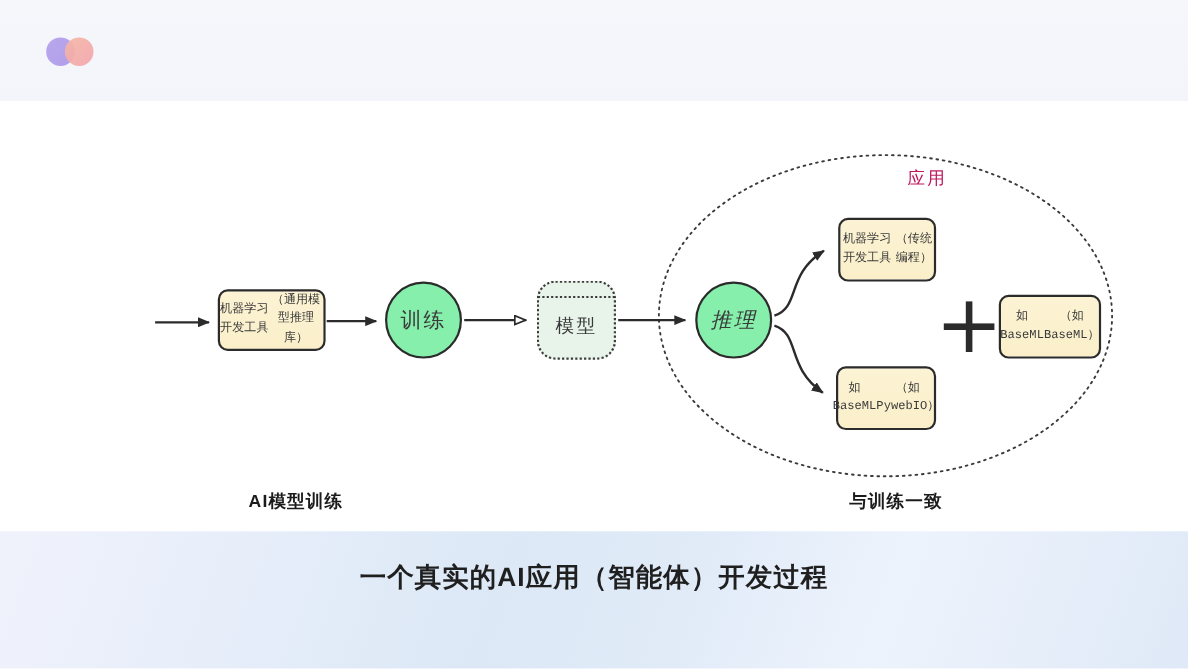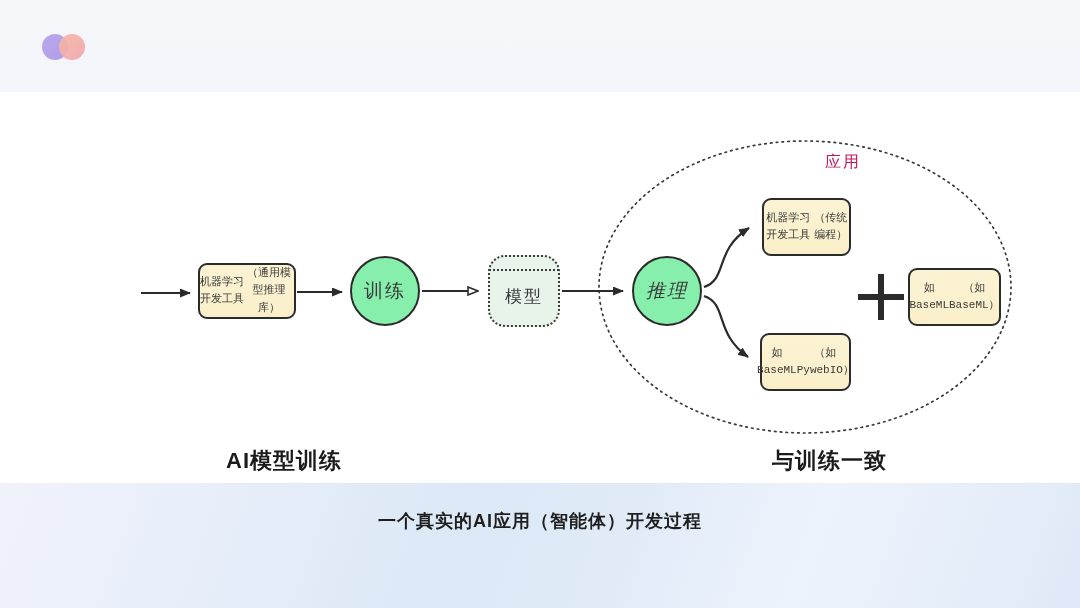--- a/index.html
+++ b/index.html
@@ -35,23 +35,23 @@
     font-size:11px;line-height:1.55;color:#3a3a3a;text-align:center;font-family:Liberation Mono, monospace;}
   .circle-node{background:#86efac;border:2.5px solid #2b2b2b;border-radius:50%;
     display:flex;align-items:center;justify-content:center;
     font-size:19px;letter-spacing:2px;color:#3a3a3a;}
   .app-label{font-size:16px;color:#be185d;letter-spacing:2px;z-index:3;position:absolute;margin-left:33px;}
   
   .plus{position:absolute;left:858px;top:274px;width:46px;height:46px;z-index:3;}
   .plus::before{content:"";position:absolute;left:50%;top:0;width:6px;height:46px;margin-left:-3px;background:#2b2b2b;}
   .plus::after{content:"";position:absolute;top:50%;left:0;height:6px;width:46px;margin-top:-3px;background:#2b2b2b;}
   
-  .section-label{position:absolute;z-index:3;font-size:22px;font-weight:bold;color:#1b1b1b;letter-spacing:1px;}
+  .section-label{position:absolute;z-index:3;font-size:16px;font-weight:bold;color:#1b1b1b;letter-spacing:1px;}
   .caption{position:absolute;left:0;top:509px;width:1080px;text-align:center;z-index:3;
-    font-size:18px;font-weight:bold;color:#1f1f1f;letter-spacing:1px;}
+    font-size:24px;font-weight:bold;color:#1f1f1f;letter-spacing:1px;}
 </style>
 </head>
 <body>
 
 <div class="stage">
 
   <div class="top-band">
     <div class="logo">
       <div class="c1"></div>
       <div class="c2"></div>

